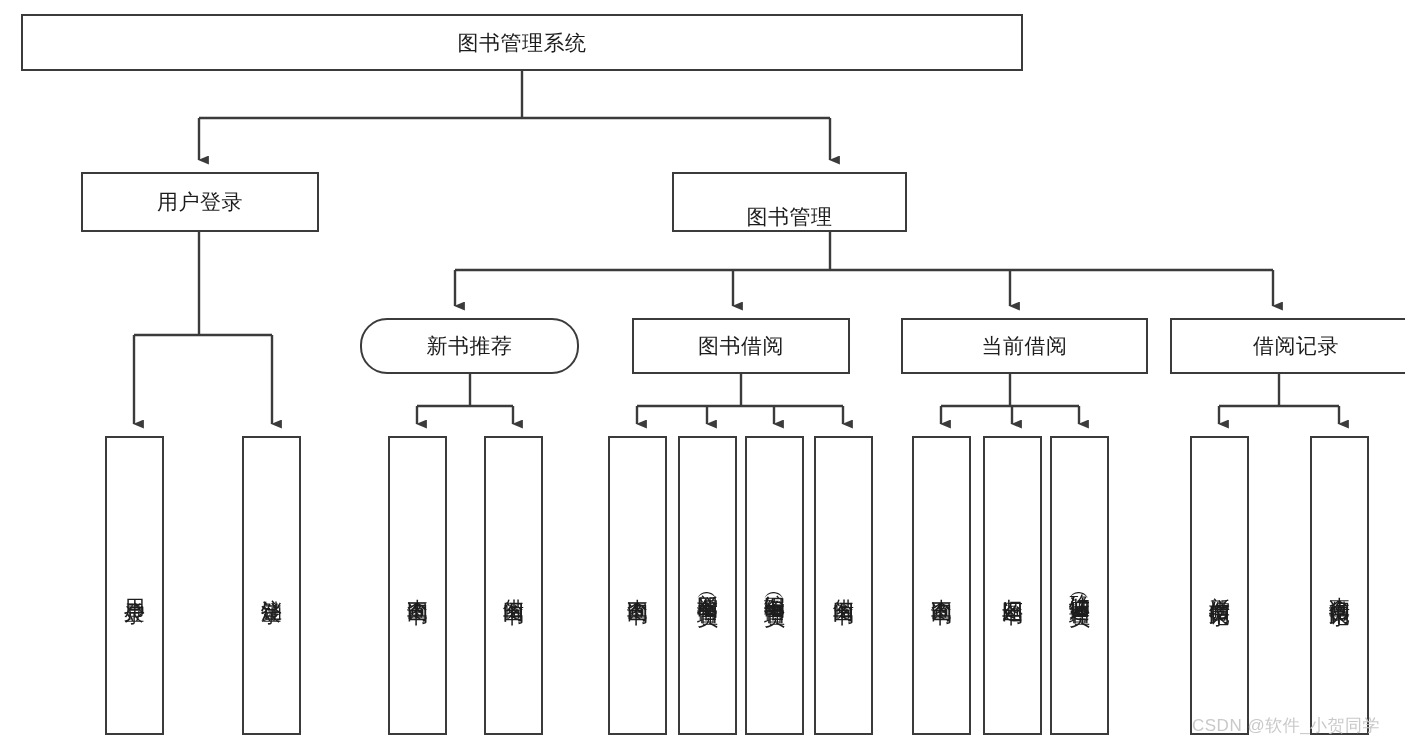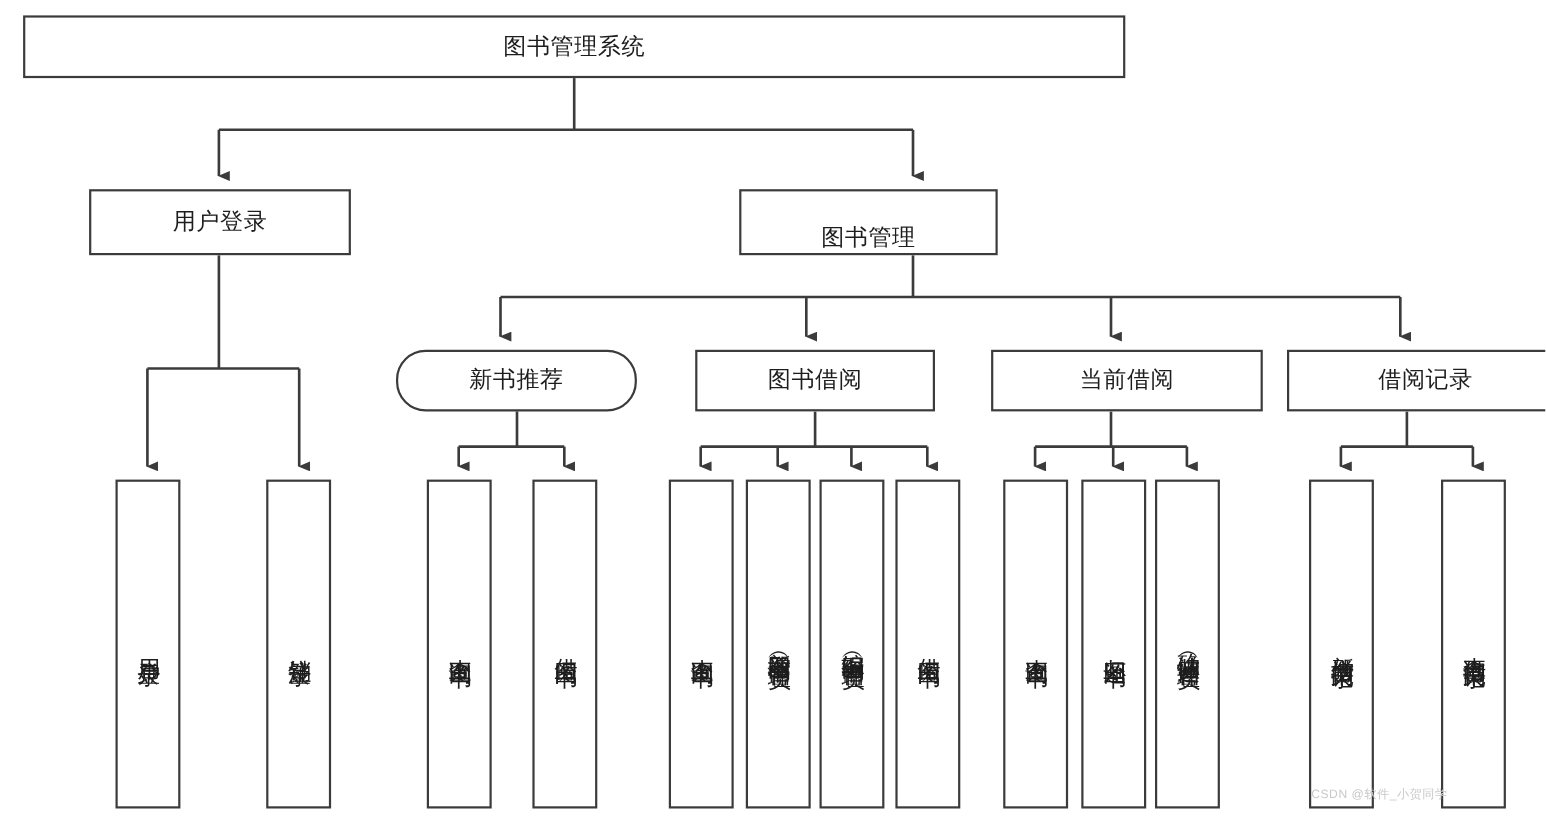--- a/index.html
+++ b/index.html
@@ -57,21 +57,21 @@
   .node.vert .label {
     writing-mode: vertical-rl;
     text-orientation: upright;
     font-size: 21px;
     letter-spacing: 2px;
     line-height: 1.05;
   }
   .watermark {
     position: absolute;
     color: #c9c9c9;
-    font-size: 11px;
+    font-size: 17px;
     letter-spacing: 0.5px;
     z-index: 3;
     white-space: nowrap;
     user-select: none;
   }
 </style>
 </head>
 <body>
 
 <div id="diagram">

